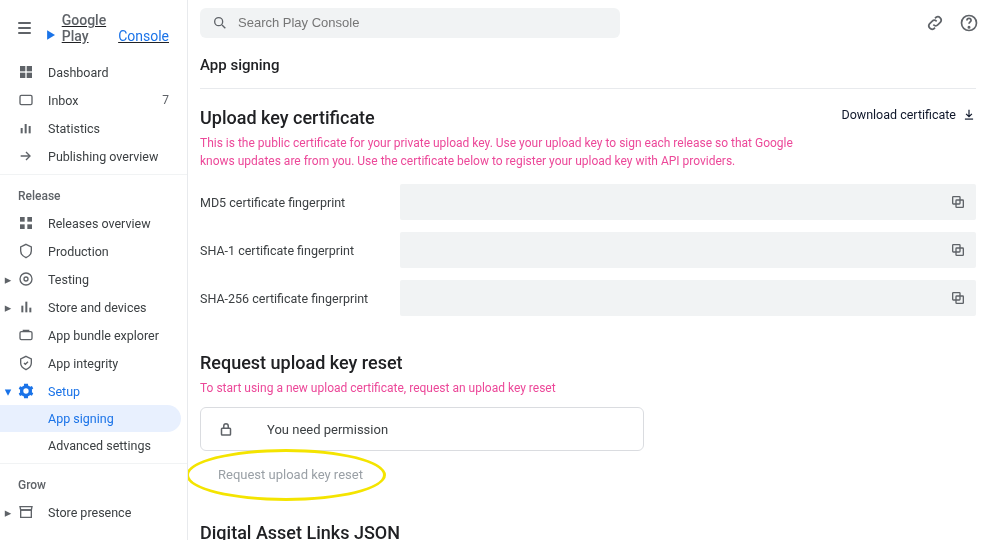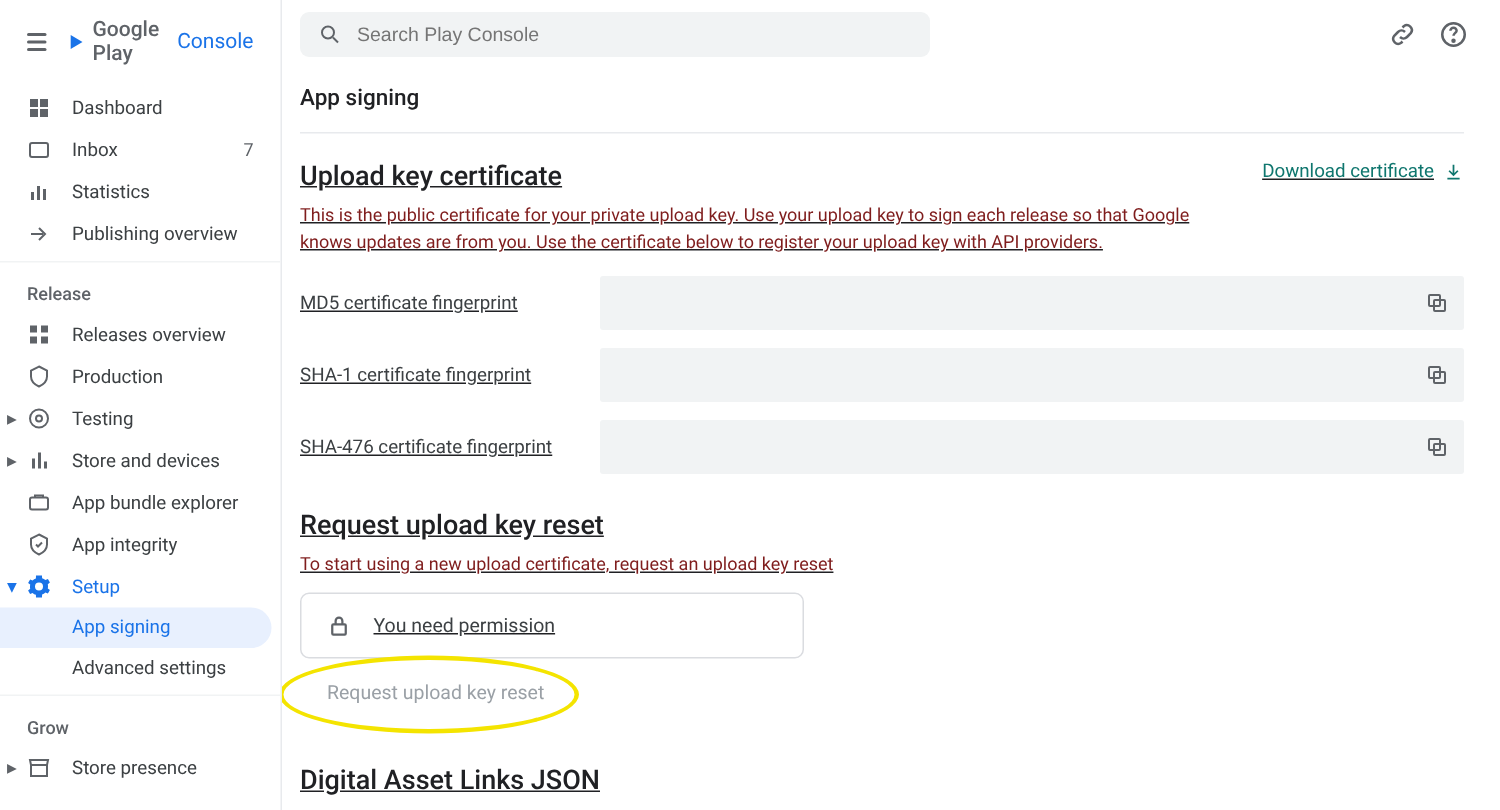--- a/index.html
+++ b/index.html
@@ -27,21 +27,21 @@
       align-items: center;
       gap: 8px;
       padding: 12px 18px 10px 18px;
     }
     .brand-hamburger {
       width: 16px; height: 12px;
       display: flex; flex-direction: column; justify-content: space-between;
       margin-right: 6px;
     }
     .brand-hamburger span { height: 2px; background: #5f6368; border-radius: 1px; }
-    .brand-logo { display: flex; align-items: center; gap: 4px; font-size: 14px; }
+    .brand-logo { display: flex; align-items: flex-end; gap: 4px; font-size: 14px; text-decoration: underline; }
     .brand-logo svg { width: 18px; height: 18px; }
     .brand-text1 { color: #5f6368; font-weight: 500; }
     .brand-text2 { color: #1a73e8; font-weight: 400; }
     .nav-section { padding: 4px 0; border-bottom: 1px solid #f1f3f4; }
     .nav-heading {
       padding: 10px 18px 6px;
       font-size: 12px;
       font-weight: 500;
       color: #5f6368;
     }
@@ -111,25 +111,25 @@
       overflow-y: auto;
       padding: 4px 24px 20px 12px;
     }
     .page-title {
       font-size: 15px;
       font-weight: 500;
       padding: 8px 0 14px;
       border-bottom: 1px solid #e8eaed;
       margin-bottom: 18px;
     }
-    .section { margin-bottom: 24px; text-decoration: underline; }
+    .section { margin-bottom: 36px; }
     .section-head { display: flex; align-items: flex-start; justify-content: space-between; }
     .section-title { font-size: 18px; font-weight: 500; margin-bottom: 6px; }
-    .section-desc { font-size: 12px; color: #7f1d1d; line-height: 1.5; max-width: 620px; margin-bottom: 14px; }
-    .download-link { font-size: 12.5px; color: #0f766e; display: flex; align-items: center; gap: 6px; cursor: pointer; }
+    .section-desc { font-size: 12px; color: #ec4899; line-height: 1.5; max-width: 620px; margin-bottom: 14px; }
+    .download-link { font-size: 12.5px; color: #0f172a; display: flex; align-items: center; gap: 6px; cursor: pointer; }
     .fp-row { display: flex; align-items: center; margin-bottom: 12px; gap: 20px; }
     .fp-label { width: 180px; font-size: 12.5px; color: #3c4043; }
     .fp-box {
       flex: 1;
       background: #f1f3f4;
       border-radius: 2px;
       height: 36px;
       display: flex;
       align-items: center;
       padding: 0 12px;
@@ -140,22 +140,22 @@
       width: 20px; height: 20px;
       display: flex; align-items: center; justify-content: center;
       color: #5f6368; cursor: pointer;
     }
     .permission-card {
       border: 1px solid #dadce0;
       border-radius: 6px;
       padding: 12px 16px;
       display: flex;
       align-items: center;
-      gap: 14px;
-      width: 336px;
+      gap: 32px;
+      width: 444px;
       font-size: 13px;
       color: #3c4043;
       margin-bottom: 12px;
     }
     .disabled-btn {
       font-size: 13px;
       color: #9aa0a6;
       padding: 4px 2px;
       display: inline-block;
       position: relative;
@@ -378,21 +378,21 @@
           <div class="fp-box">
             <div class="copy-btn">
                 <svg width="16" height="16" viewBox="0 0 24 24" fill="none" stroke="currentColor" stroke-width="2">
                   <rect x="9" y="9" width="11" height="11" rx="1"></rect>
                   <rect x="4" y="4" width="11" height="11" rx="1"></rect>
                 </svg>
               </div>
           </div>
         </div>
         <div class="fp-row">
-          <div class="fp-label">SHA-476 certificate fingerprint</div>
+          <div class="fp-label">SHA-256 certificate fingerprint</div>
           <div class="fp-box">
             <div class="copy-btn">
                 <svg width="16" height="16" viewBox="0 0 24 24" fill="none" stroke="currentColor" stroke-width="2">
                   <rect x="9" y="9" width="11" height="11" rx="1"></rect>
                   <rect x="4" y="4" width="11" height="11" rx="1"></rect>
                 </svg>
               </div>
           </div>
         </div>
       </div>

